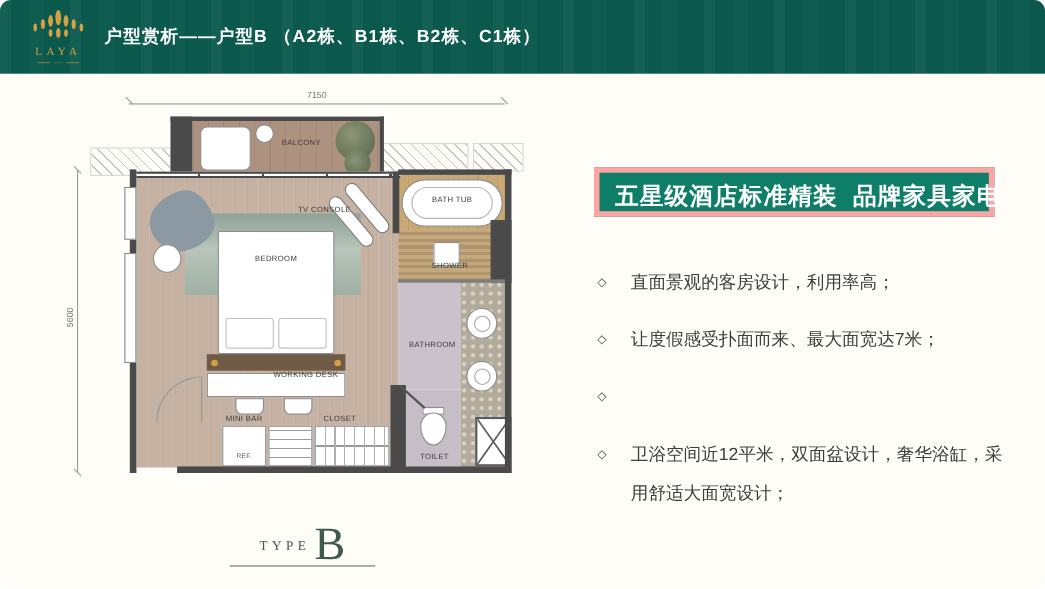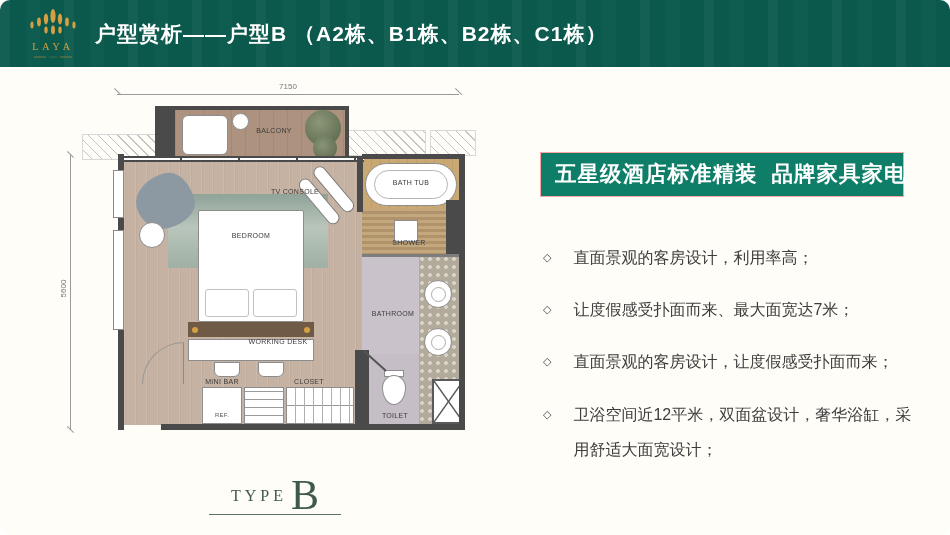--- a/index.html
+++ b/index.html
@@ -11,21 +11,21 @@
   .header {
     position:absolute; left:0; top:0; width:950px; height:67px;
     background:#0a594c;
     background-image:
       repeating-linear-gradient(90deg, rgba(255,255,255,0.045) 0 10px, rgba(255,255,255,0) 10px 26px, rgba(255,255,255,0.02) 26px 40px, rgba(255,255,255,0) 40px 64px);
     display:flex; align-items:center;text-align:center;
   }
   .logo { position:absolute; left:22px; top:4px; width:62px; height:60px; }
   .title {
     position:absolute; left:95px; top:0; height:70px; line-height:67px;
-    color:#ffffff; font-size:21px; font-weight:bold; letter-spacing:1px; white-space:pre;
+    color:#ffffff; font-size:16px; font-weight:bold; letter-spacing:1px; white-space:pre;
   }
 
   
   .floorplan { position:absolute; left:62px; top:82px; width:430px; height:392px; }
   .fp { position:absolute; }
   .wall { position:absolute; background:#4a4a4a; z-index:5; }
   .hatch { position:absolute; z-index:1; border:1px solid #d8d8d8;
     background:repeating-linear-gradient(45deg, rgba(0,0,0,0) 0 6px, #c4c4c4 6px 7px); }
   .plan-label { position:absolute; z-index:6; font-size:7px; color:#3a3a3a; letter-spacing:.3px;
     white-space:nowrap; transform:translateX(-50%); }
@@ -89,28 +89,28 @@
     border-left:1.5px solid #979797; border-top:1.5px solid #979797; border-right:1.5px solid #8a8a8a; border-top-left-radius:100%; }
   .toilet-door { position:absolute; left:298px; top:278px; width:30px; border-top:2px solid #555; transform:rotate(42deg); z-index:5; }
   .shelf-lines { background-image:repeating-linear-gradient(0deg, rgba(0,0,0,0) 0 7px, #9a9a9a 7px 8px); }
   .closet-lines { background-image:repeating-linear-gradient(90deg, rgba(0,0,0,0) 0 8px, #b0b0b0 8px 9px),
                   linear-gradient(0deg, rgba(0,0,0,0) 0 48%, #9a9a9a 48% 52%, rgba(0,0,0,0) 52%); }
   .shaft { position:absolute; left:370px; top:297px; width:33px; height:45px; background:#fff; border:2px solid #5a5a5a; z-index:4; }
 
   
   .type-block { position:absolute; left:195px; top:477px; width:160px; text-align:center; color:#3e5a4b;
     font-family:"Liberation Serif", serif; }
-  .type-prefix { font-size:16px; letter-spacing:4px; vertical-align:8px; }
+  .type-prefix { font-size:12px; letter-spacing:4px; vertical-align:8px; }
   .type-letter { font-size:42px; line-height:36px; }
   .type-rule { width:132px; margin:1px auto 3px auto; border-bottom:1.5px solid #5b7265; }
   .type-area { font-family:"Liberation Sans", sans-serif; font-size:14px; color:#8e8e8e; letter-spacing:1px; }
 
   
   .banner { position:absolute; left:540px; top:152px; width:364px; height:45px;
-    background:#0e7e68; border:1px solid #fca5a5; color:#fff; font-size:21.5px; font-weight:bold;
+    background:#0e7e68; border:5px solid #fca5a5; color:#fff; font-size:21.5px; font-weight:bold;
     line-height:43px; padding-left:14px; letter-spacing:1px; white-space:pre; }
   .features { position:absolute; left:543px; top:240px; width:382px; }
   .feature { display:flex; margin-bottom:17px; color:#3d3d3d; font-size:16px; line-height:2.2; }
   .feature .diamond { flex:0 0 auto; font-size:11px; line-height:35px; color:#4a4a4a; margin-right:22px; }
 </style>
 </head>
 <body>
 
 <div class="slide">
 
@@ -244,21 +244,20 @@
     <div class="feature">
       <span class="diamond">◇</span>
       <span>直面景观的客房设计，利用率高；</span>
     </div>
     <div class="feature">
       <span class="diamond">◇</span>
       <span>让度假感受扑面而来、最大面宽达7米；</span>
     </div>
     <div class="feature">
       <span class="diamond">◇</span>
-      <span>直面景观的客房设计，让度假感受扑面而来；</span>
     </div>
     <div class="feature">
       <span class="diamond">◇</span>
       <span>卫浴空间近12平米，双面盆设计，奢华浴缸，采用舒适大面宽设计；</span>
     </div>
   </div>
 
 </div>
 
 </body></html>

